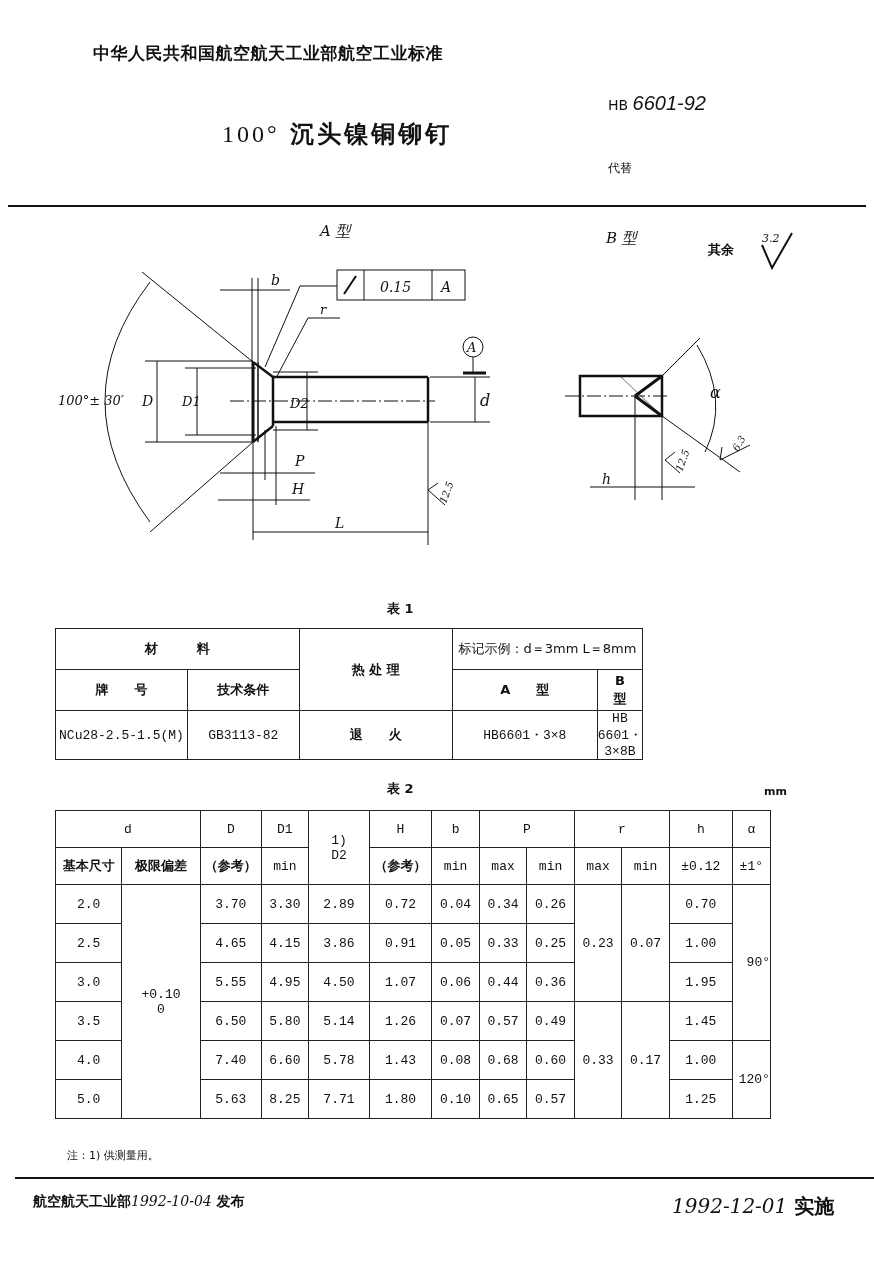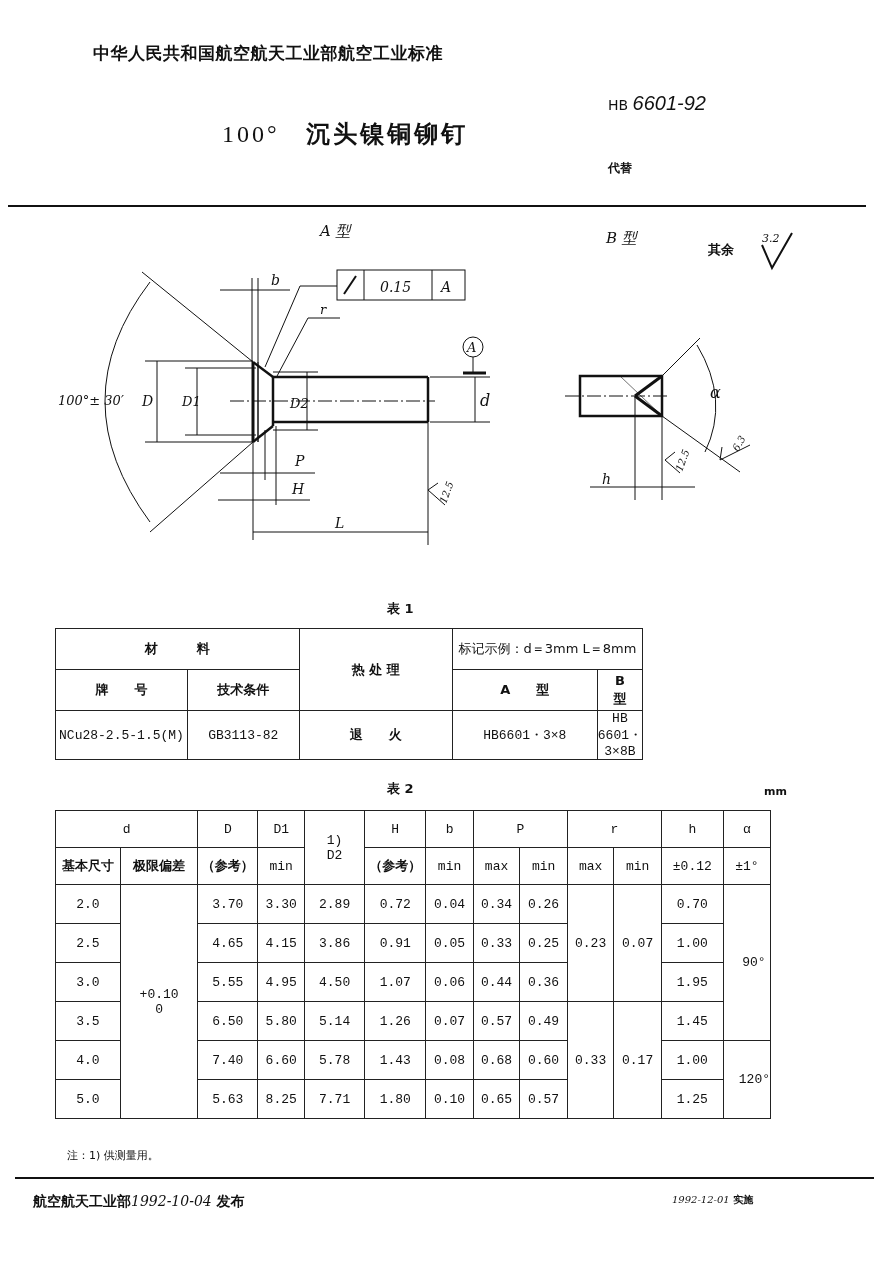--- a/index.html
+++ b/index.html
@@ -3,48 +3,48 @@
   <meta charset="utf-8">
   <style>
     html, body { margin: 0; padding: 0; background: #ffffff; }
     body { width: 874px; height: 1275px; position: relative; overflow: hidden; font-family: "DejaVu Sans", sans-serif; color: #111; }
     .abs { position: absolute; }
     .org { left: 93px; top: 42px; font-size: 17px; font-weight: bold; letter-spacing: 0.5px; }
     .title { left: 222px; top: 118px; font-size: 24px; letter-spacing: 3px; }
     .title .deg { font-family: "Liberation Serif", serif; font-weight: normal; }
     .std-no { left: 608px; top: 92px; font-size: 14px; }
     .std-no .hand { font-family: Liberation Sans, sans-serif; font-style: italic; font-size: 20px; }
-    .replace { left: 608px; top: 160px; font-size: 12px; font-weight: bold; }
+    .replace { left: 608px; top: 160px; font-size: 12px; font-weight: normal; }
     .rule-top { left: 8px; top: 205px; width: 858px; height: 2px; background: #111; }
     .rule-bottom { left: 15px; top: 1177px; width: 859px; height: 2px; background: #111; }
     .drawing { left: 0; top: 210px; }
     .cap { font-family: "Liberation Serif", serif; font-size: 15px; }
     .tbl { position: absolute; border-collapse: collapse; font-family: "Liberation Mono", monospace; font-size: 13px; }
     .tbl td { border: 1px solid #222; text-align: center; padding: 0; }
     .t1 { left: 55px; top: 628px; width: 588px; }
     .t1 td { height: 40px; }
     .t2 { left: 55px; top: 810px; width: 716px; }
     .t2 td { height: 38px; }
     .t2 tr.hdr td { height: 36px; }
     .zh { font-family: "DejaVu Sans", sans-serif; font-weight: bold; font-size: 13px; }
     .note { left: 67px; top: 1148px; font-size: 11px; }
     .footer-left { left: 33px; top: 1193px; font-size: 14px; font-weight: bold; }
-    .footer-right { left: 672px; top: 1193px; font-size: 10px; font-weight: bold; }
+    .footer-right { left: 672px; top: 1193px; font-size: 20px; font-weight: bold; }
     .hand2 { font-family: "DejaVu Serif", serif; font-style: italic; font-weight: normal; }
     .unit { left: 764px; top: 785px; font-size: 11px; font-weight: bold; }
     .tcap1 { left: 387px; top: 600px; }
     .tcap2 { left: 387px; top: 780px; }
   </style>
 </head>
 <body>
 
 <div class="abs org">中华人民共和国航空航天工业部航空工业标准</div>
 <div class="abs title">
   <span class="deg">100°</span>
-  <span style="font-weight:bold;margin-left:16px;">沉头镍铜铆钉</span>
+  <span style="font-weight:bold;">沉头镍铜铆钉</span>
 </div>
 <div class="abs std-no">
   <span>HB</span>
   <span class="hand">6601-92</span>
 </div>
 <div class="abs replace">代替</div>
 <div class="abs rule-top"></div>
 
 <svg class="abs drawing" width="874" height="360" viewBox="0 210 874 360" xmlns="http://www.w3.org/2000/svg">
   <g stroke="#111" fill="none" stroke-width="1">
@@ -263,21 +263,21 @@
   <tr>
     <td>4.0</td>
     <td>7.40</td>
     <td>6.60</td>
     <td>5.78</td>
     <td>1.43</td>
     <td>0.08</td>
     <td>0.68</td>
     <td>0.60</td>
     <td>1.00</td>
-    <td rowspan="2" style="text-align:center;padding-left:15px">120°</td>
+    <td rowspan="2" style="text-align:center;padding-left:6px">120°</td>
   </tr>
   <tr>
     <td>5.0</td>
     <td>5.63</td>
     <td>8.25</td>
     <td>7.71</td>
     <td>1.80</td>
     <td>0.10</td>
     <td>0.65</td>
     <td>0.57</td>

